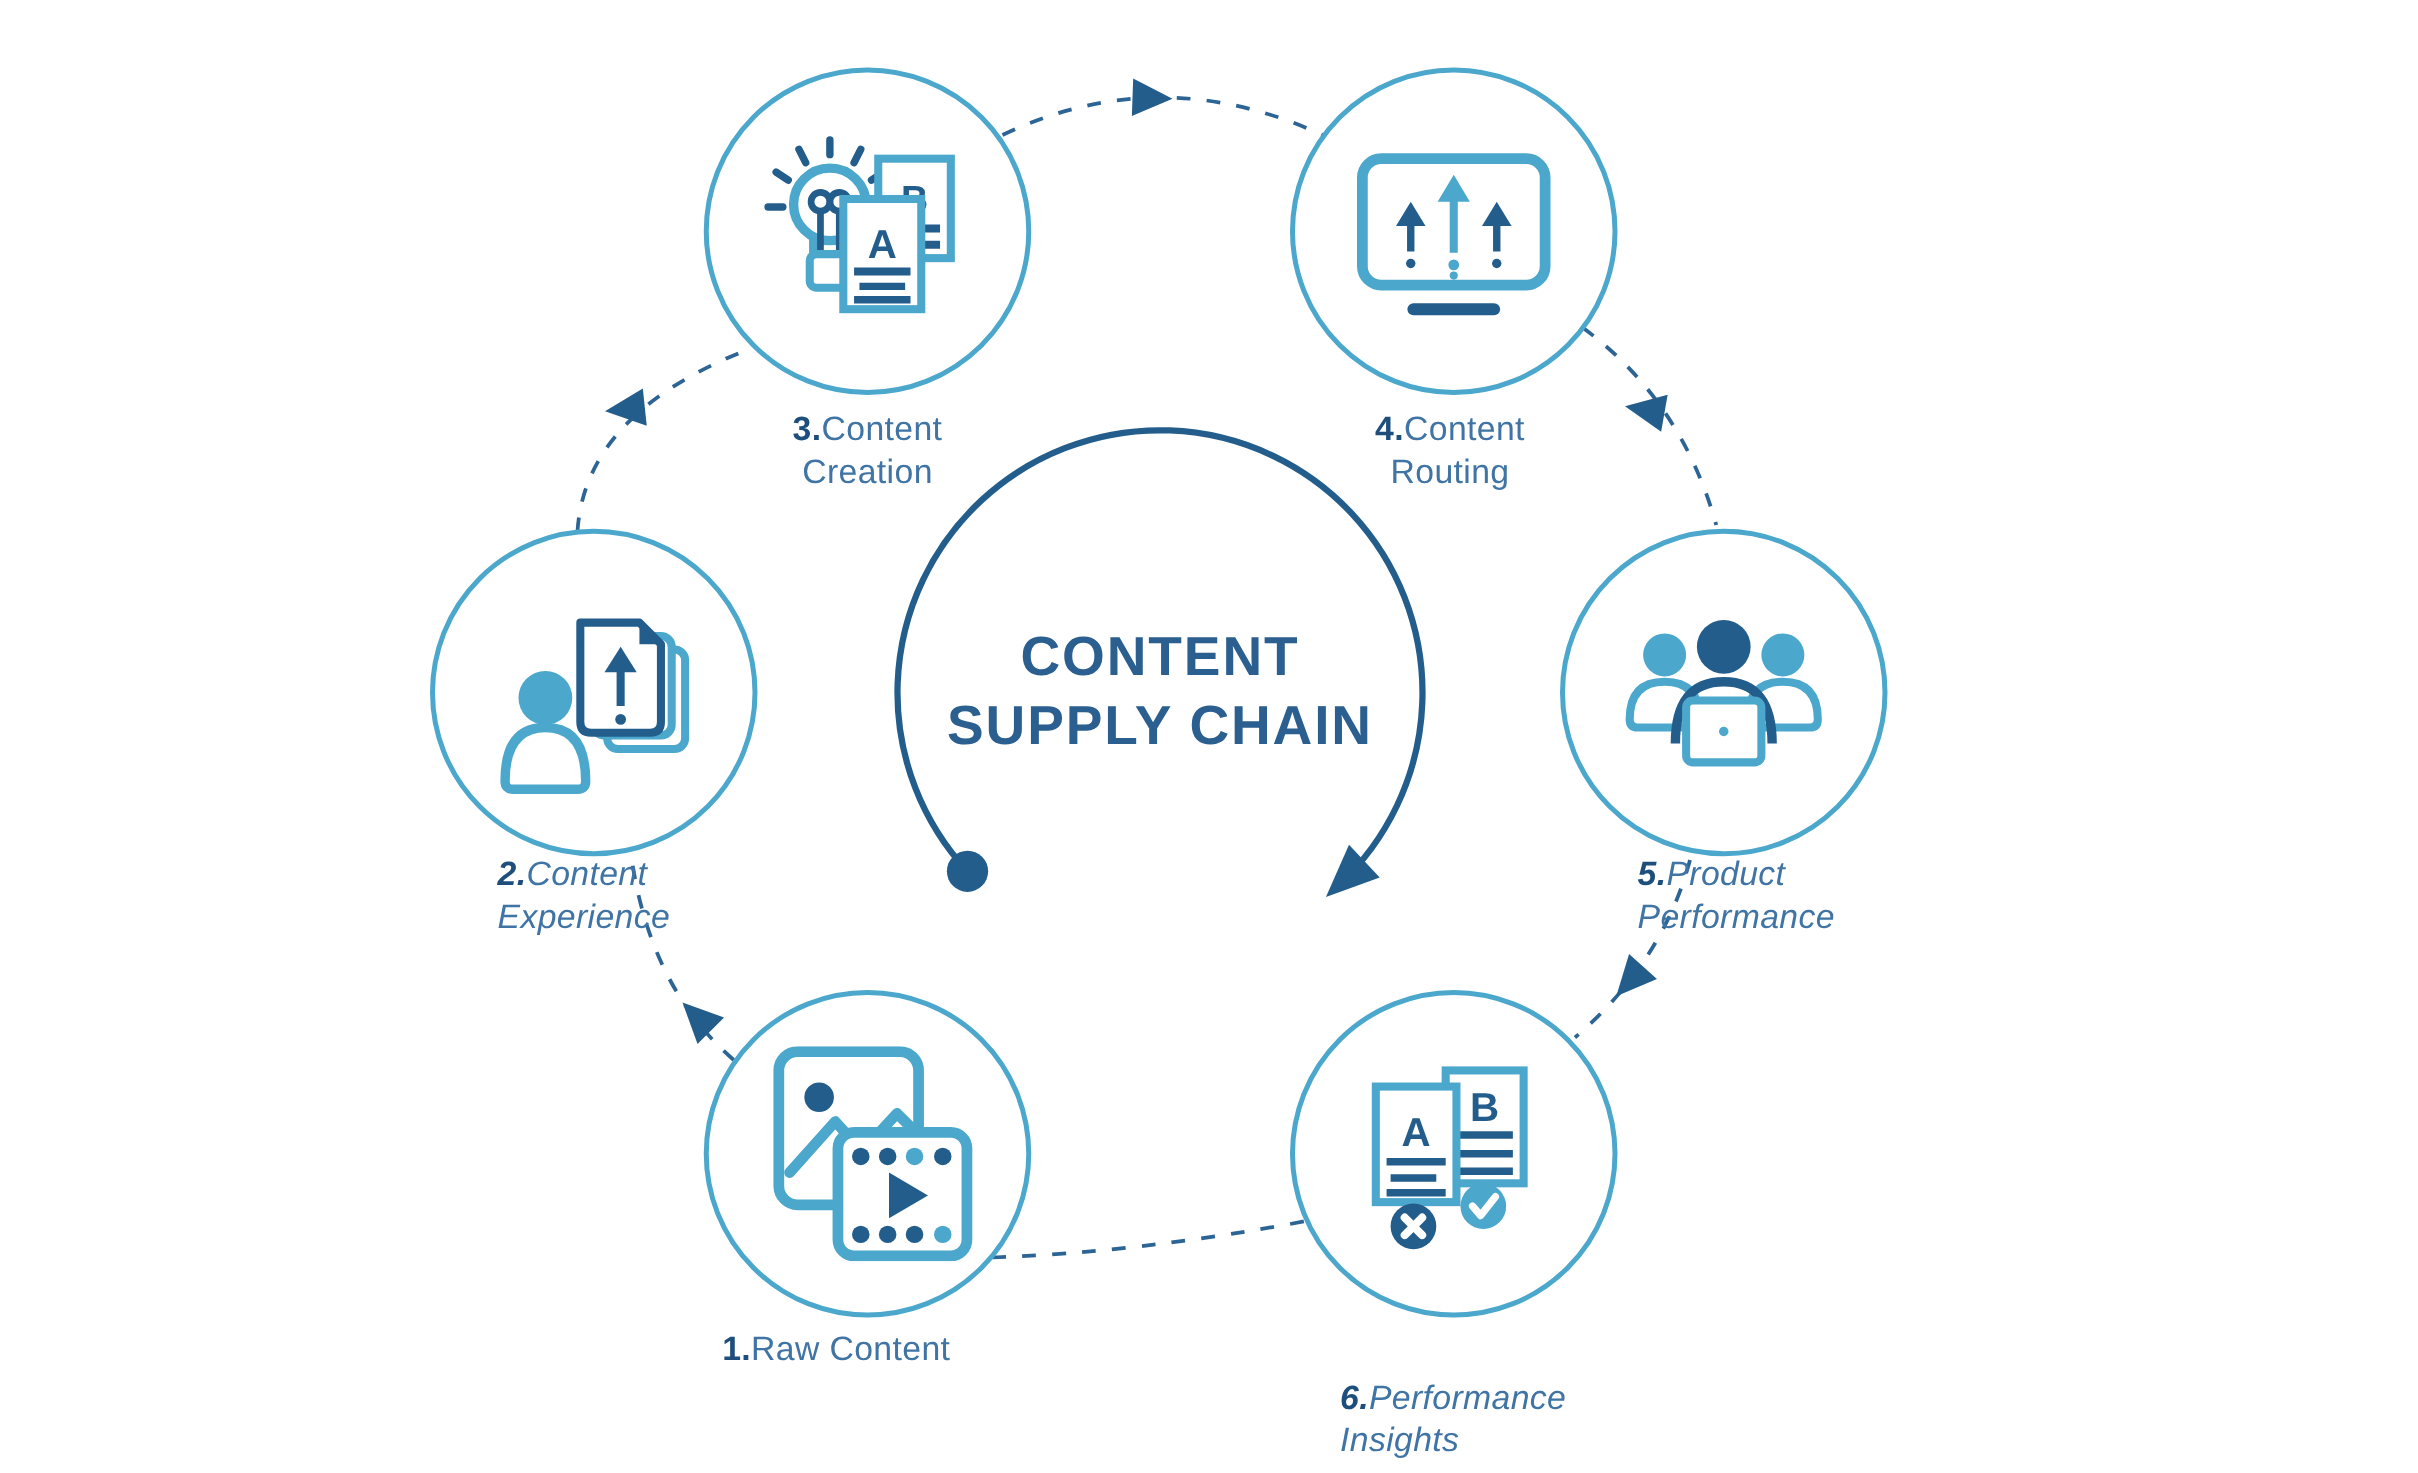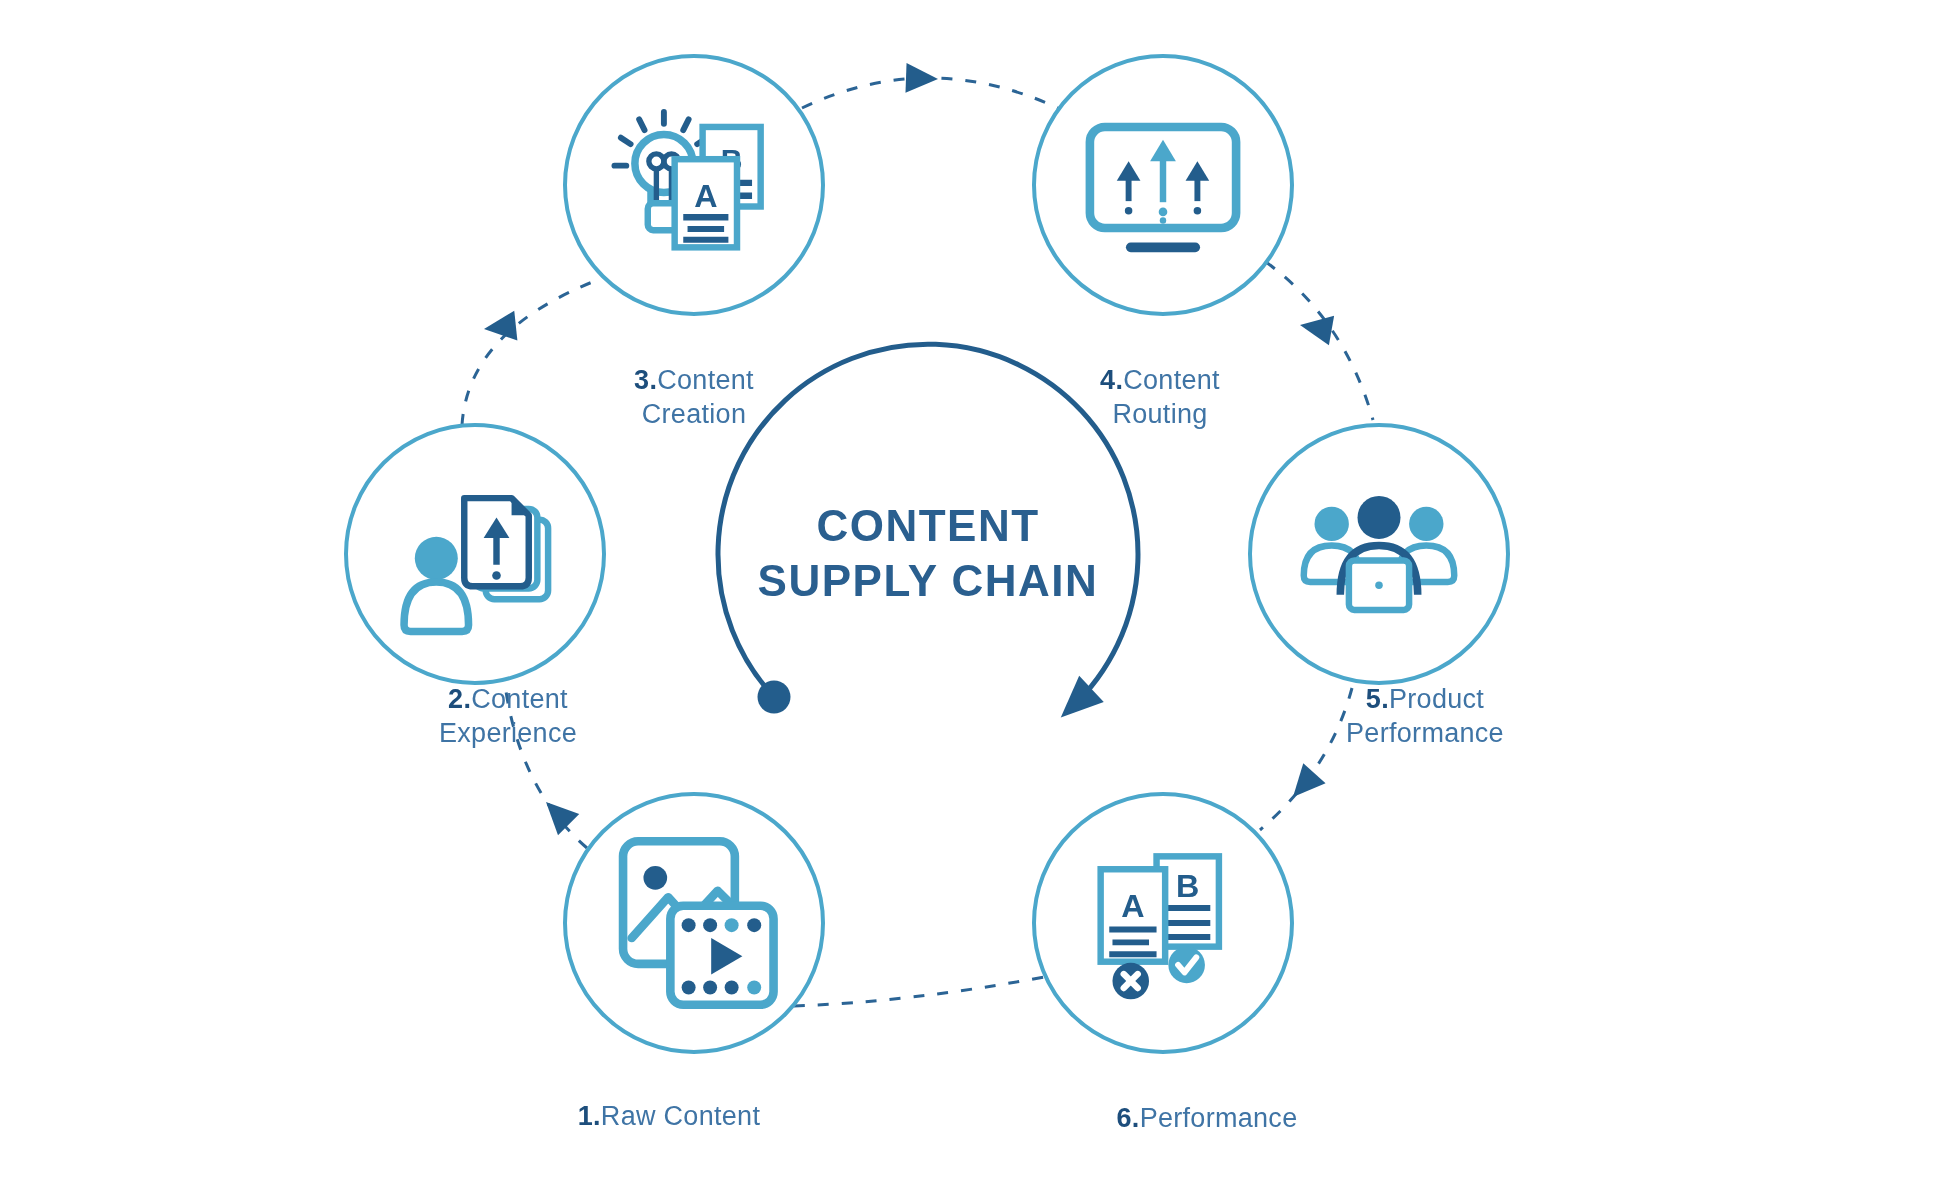--- a/index.html
+++ b/index.html
@@ -9,22 +9,22 @@
   }
   .node-circle{
     position:absolute;width:254px;height:254px;border-radius:50%;
     border:4px solid #4BA7CB;background:#ffffff;
     display:flex;align-items:center;justify-content:center;
   }
   .node-label{
     position:absolute;font-size:27px;line-height:34px;color:#3F74A5;letter-spacing:0.3px;
   }
   .node-label .num{font-weight:700;color:#1D4E7C;}
-  .label-center{text-align:center;margin-top:37px;}
-  .label-left{text-align:center;}
+  .label-center{text-align:center;}
+  .label-left{text-align:left;font-style:italic;}
   #center-title{
     position:absolute;left:700px;top:498px;width:456px;text-align:center;
     font-size:44px;line-height:55px;font-weight:700;letter-spacing:1.5px;color:#2A5F8F;
   }
   svg{display:block;}
   .dash{fill:none;stroke:#2B6495;stroke-width:3;stroke-dasharray:11 13;}
   .ah{fill:#235D8C;}
   .arc{fill:none;stroke:#235D8C;stroke-width:5;}
   text.icon-letter{font-family:"Liberation Sans", sans-serif;font-weight:700;fill:#235D8C;}
 </style>
@@ -187,15 +187,16 @@
       <line x1="30" y1="109" x2="74" y2="109" stroke="#235D8C" stroke-width="5.5"></line>
       <circle cx="50" cy="134" r="17" fill="#235D8C"></circle>
       <line x1="43.5" y1="127.5" x2="56.5" y2="140.5" stroke="#fff" stroke-width="6" stroke-linecap="round"></line>
       <line x1="56.5" y1="127.5" x2="43.5" y2="140.5" stroke="#fff" stroke-width="6" stroke-linecap="round"></line>
       <circle cx="102" cy="119" r="17" fill="#4BA7CB"></circle>
       <path d="M94 119 L100 126 L111 112" fill="none" stroke="#fff" stroke-width="5.5" stroke-linecap="round" stroke-linejoin="round"></path>
     </svg>
   </div>
   <div class="node-label label-left" style="left:1072px;top:1101px;width:270px">
     <span class="num">6.</span><span>Performance</span>
+    <div>Insights</div>
   </div>
 
 </div>
 
 </body></html>

